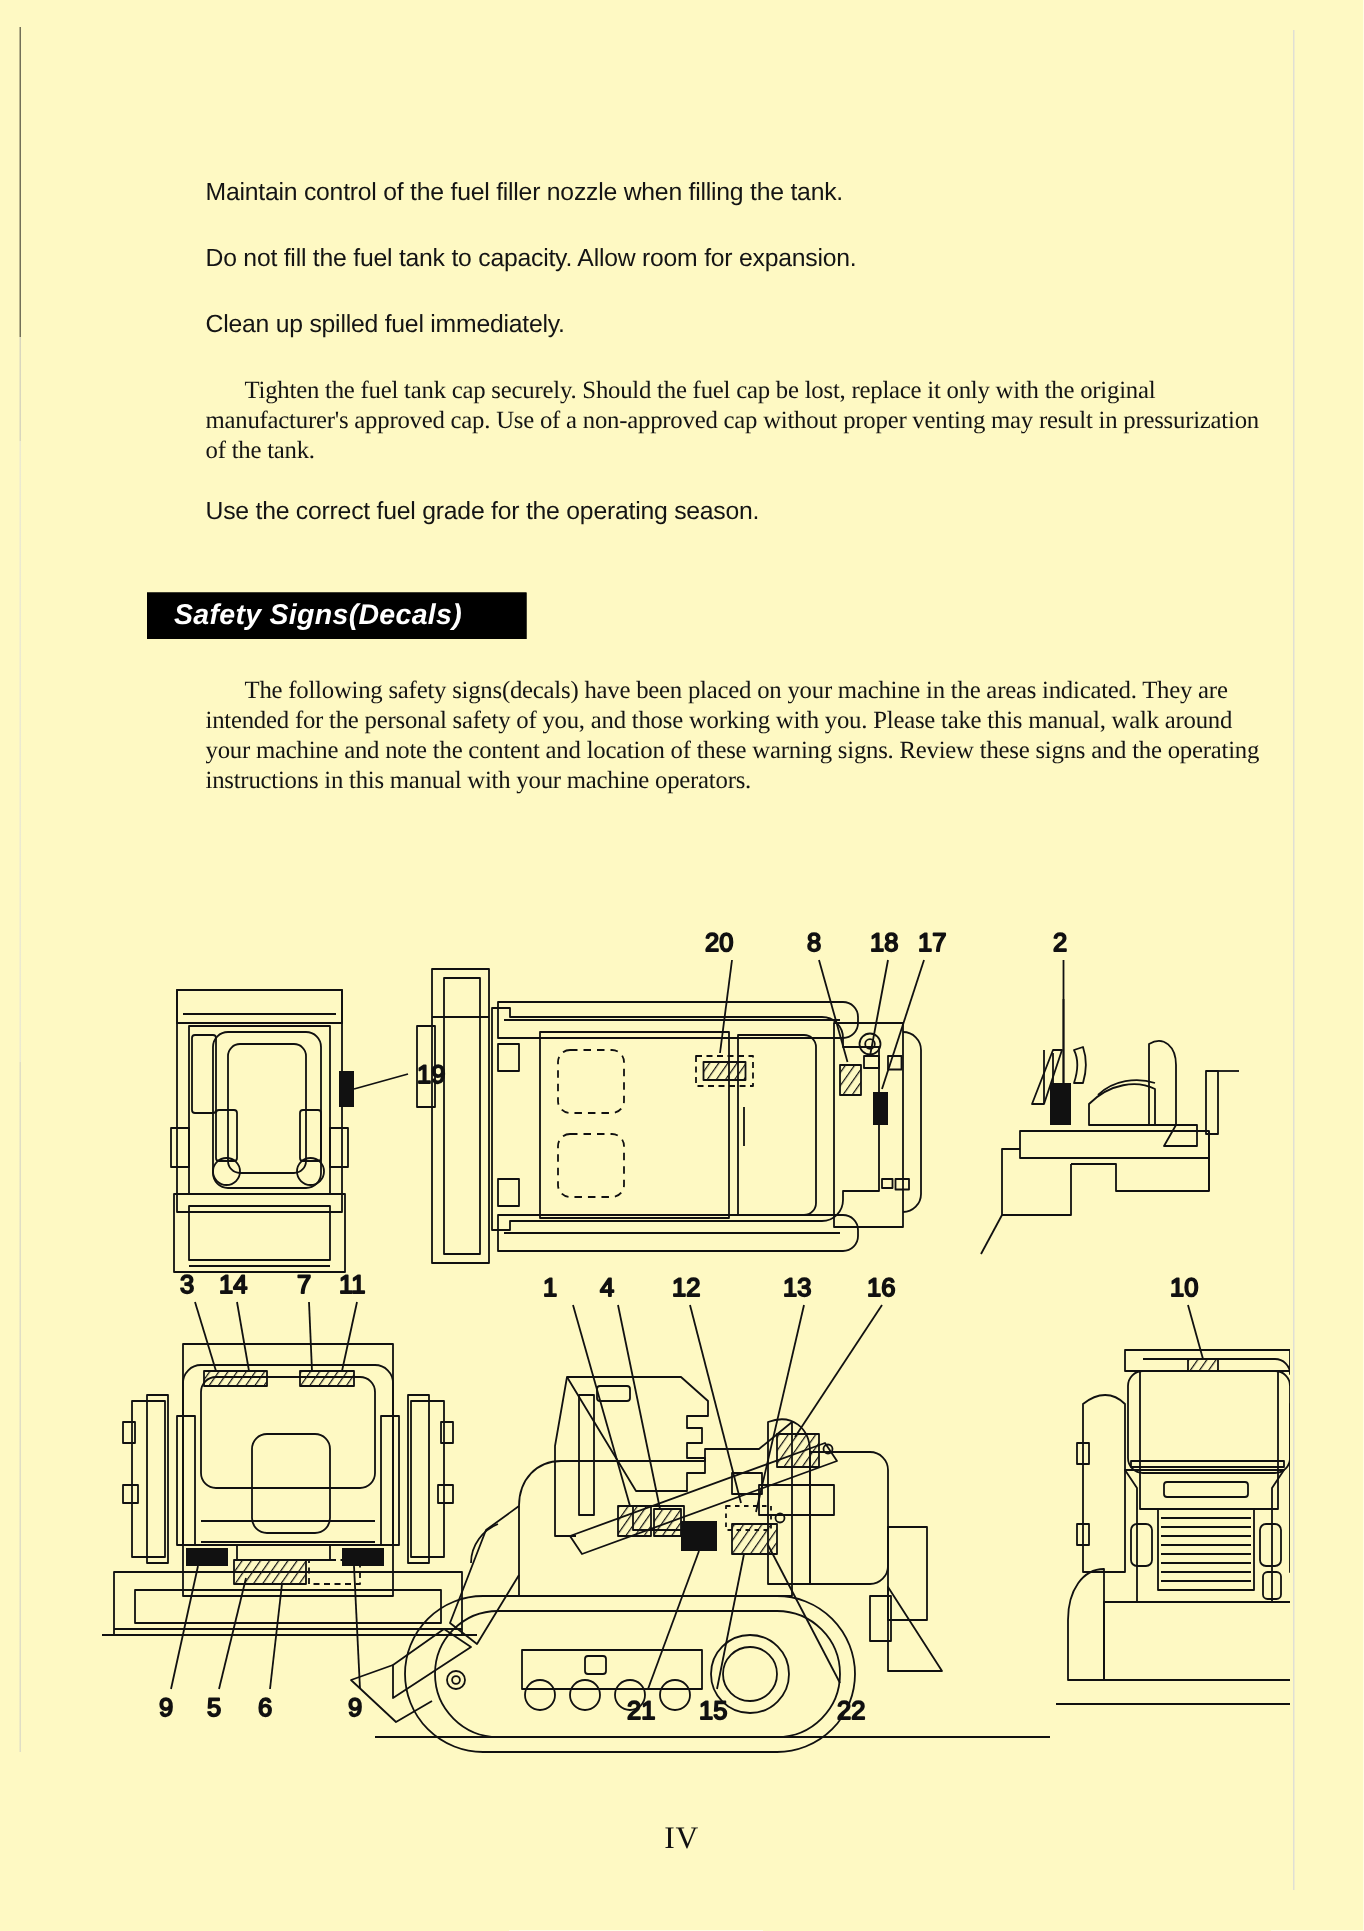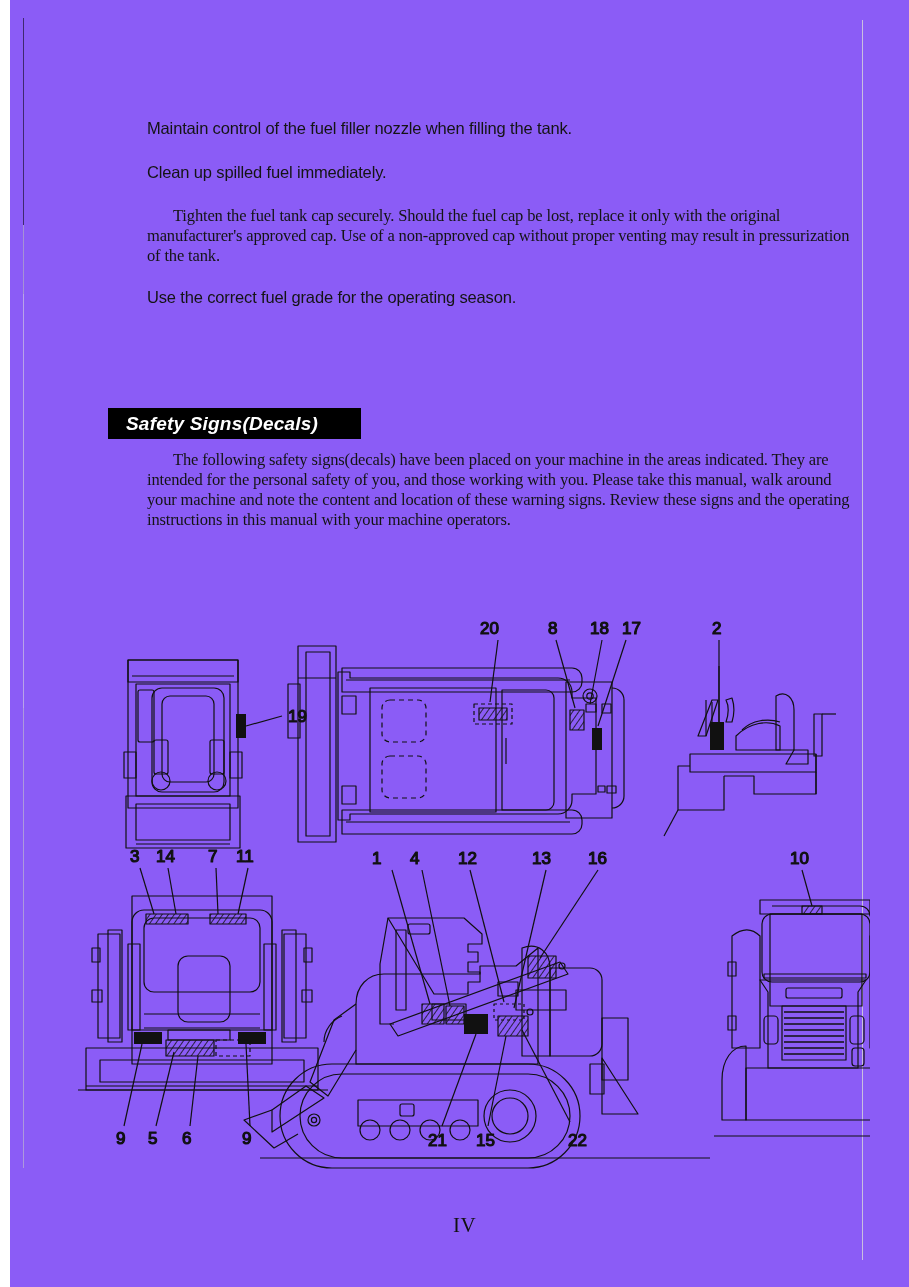--- a/index.html
+++ b/index.html
@@ -1,37 +1,37 @@
 <!DOCTYPE html>
 <html><head>
 <meta charset="utf-8">
 <style>
   html,body{margin:0;padding:0;background:#fff;}
   body{
     width:909px;height:1287px;position:relative;overflow:hidden;
     font-family:"Liberation Sans",sans-serif;color:#111;
   }
-  .page{position:absolute;inset:0;background:#8b5cf6;margin-left:10px;}
+  .page{position:absolute;inset:0;background:#fef9c3;}
 
   
   .scan-edge-left{position:absolute;left:13px;top:18px;width:1px;height:1150px;
     background:linear-gradient(to bottom,#000 0 18%,#bbb 18% 24%,#ddd 24% 60%,#c8c8c8 60% 100%);opacity:.55;}
   .scan-edge-right{position:absolute;right:46px;top:20px;width:1px;height:1240px;
     background:#d8d8d8;opacity:.8;}
 
   
   .body-text{position:absolute;left:137px;top:118px;width:718px;}
   .para{font-size:16.5px;line-height:21px;letter-spacing:-0.15px;
     margin:0 0 23px 0;text-align:left;color:#141414;}
   .para.tight{line-height:20px;}
   .para .ind{display:inline-block;width:26px;}
   .para.block{margin-bottom:21px;font-family:Liberation Serif, serif;}
 
   
-  .banner{position:absolute;left:98px;top:408px;width:253px;height:31px;background:#000;}
+  .banner{position:absolute;left:98px;top:395px;width:253px;height:31px;background:#000;}
   .banner-skew{position:absolute;left:0;top:0;width:100%;height:100%;background:#000;}
   .banner-label{position:absolute;left:18px;top:4px;color:#fff;font-size:19px;
     font-weight:bold;font-style:italic;letter-spacing:.2px;line-height:23px;}
 
   .after-banner{position:absolute;left:137px;top:450px;width:718px;}
 
   
   .figure{position:absolute;left:60px;top:618px;width:800px;height:560px;}
   .figure svg{display:block;}
   .callout{font-family:"Liberation Sans",sans-serif;font-size:17px;fill:#111;}
@@ -43,20 +43,21 @@
 </head>
 <body>
 
 <div class="page">
 
   <div class="scan-edge-left"></div>
   <div class="scan-edge-right"></div>
 
   <div class="body-text">
     <p class="para">Maintain control of the fuel filler nozzle when filling the tank.</p>
+    <p class="para">Do not fill the fuel tank to capacity. Allow room for expansion.</p>
     <p class="para">Clean up spilled fuel immediately.</p>
     <p class="para tight block"><span class="ind"></span><span>Tighten the fuel tank cap securely. Should the fuel cap be lost, replace it only with the original manufacturer's approved cap. Use of a non-approved cap without proper venting may result in pressurization of the tank.</span></p>
     <p class="para">Use the correct fuel grade for the operating season.</p>
   </div>
 
   <div class="banner">
     <div class="banner-skew"></div>
     <div class="banner-label">Safety Signs(Decals)</div>
   </div>
 

